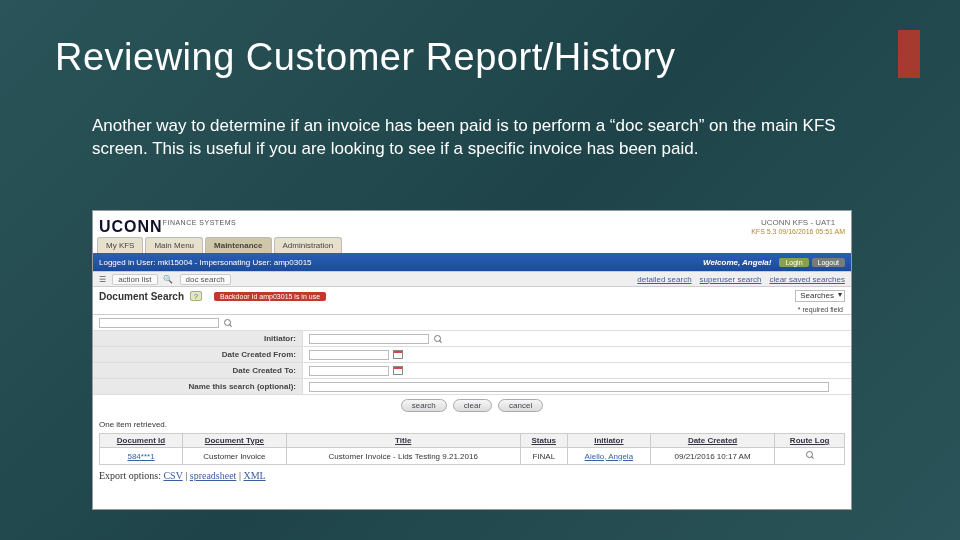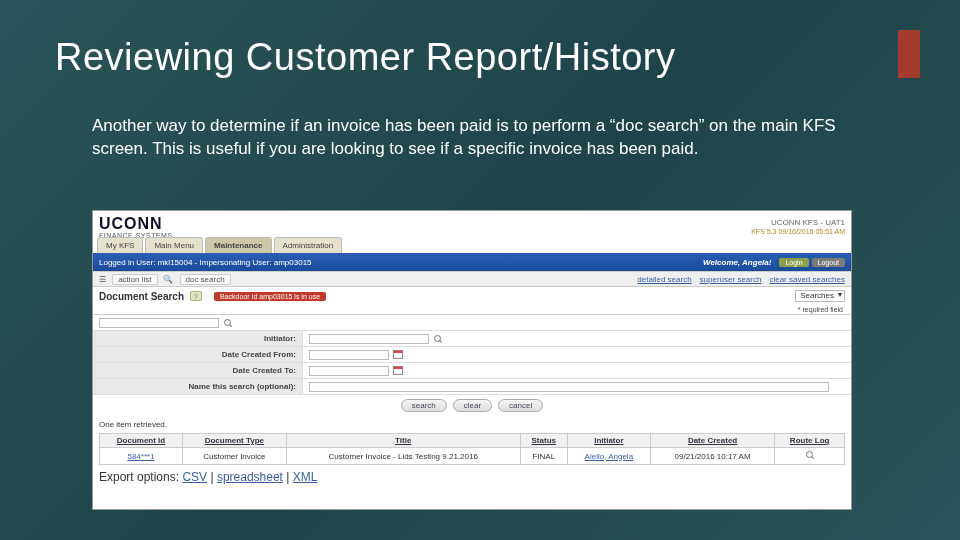--- a/index.html
+++ b/index.html
@@ -44,31 +44,31 @@
   }
   
   .brand-row {
     display: flex;
     align-items: center;
     justify-content: space-between;
     padding: 4px 6px 0 6px;
     height: 28px;
   }
   .brand-left {
-    display: flex; flex-direction: column; line-height: 1;
+    display: flex; flex-direction: row; line-height: 1;
   }
   .brand-name {
     font-family: "Arial Black", Arial, sans-serif;
     font-weight: 900; font-size: 16px; letter-spacing: 1px;
     color: #10102a;
   }
   .brand-sub {
     font-size: 7px; color: #555; letter-spacing: 0.5px;
   }
-  .brand-right { text-align: right; line-height: 1.1; }
+  .brand-right { text-align: center; line-height: 1.1; }
   .env-label { font-size: 8px; color: #666; }
   .env-ts { font-size: 7px; color: #b08a2a; }
   
   .tab-bar {
     display: flex; align-items: flex-end;
     gap: 2px;
     padding: 0 4px;
     margin-top: -2px;
   }
   .tab {
@@ -170,21 +170,21 @@
     background: linear-gradient(#f6f6f6,#dcdcdc);
     border:1px solid #aaa; border-radius:9px;
     padding: 1px 10px; font-size:8px; color:#445;
   }
   
   .result-note { font-size:8px; padding:2px 6px; }
   .result-table { width: calc(100% - 12px); margin: 2px 6px; border-collapse: collapse; font-size:8px;}
   .result-table th, .result-table td { border:1px solid #ccc; padding:2px 3px; text-align:center;}
   .result-table th { background:#f1f1f1; text-decoration:underline; color:#334; font-weight:bold;margin-left:30px;}
   .result-table td a { color:#3a5fa0; text-decoration:underline;}
-  .export-row { font-size:12px; padding:3px 6px;}
+  .export-row { font-size:10px; padding:3px 6px;font-family:Liberation Serif, serif;}
   .export-row a { color:#3a5fa0; text-decoration: underline;}
 </style>
 </head>
 <body>
 
 <div class="accent-bar"></div>
 
 <h1 class="slide-title">Reviewing Customer Report/History</h1>
 
 <p class="slide-body">Another way to determine if an invoice has been paid is to perform a “doc search” on the main KFS screen.  This is useful if you are looking to see if a specific invoice has been paid.</p>

